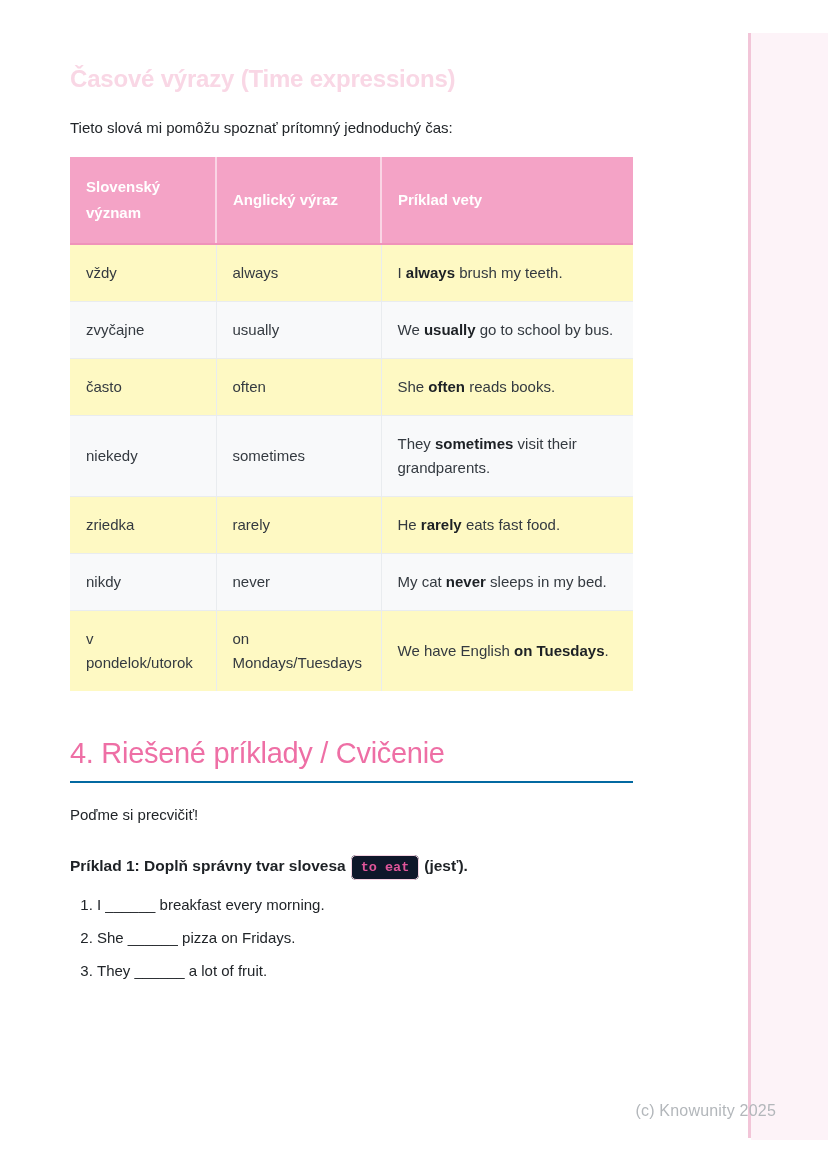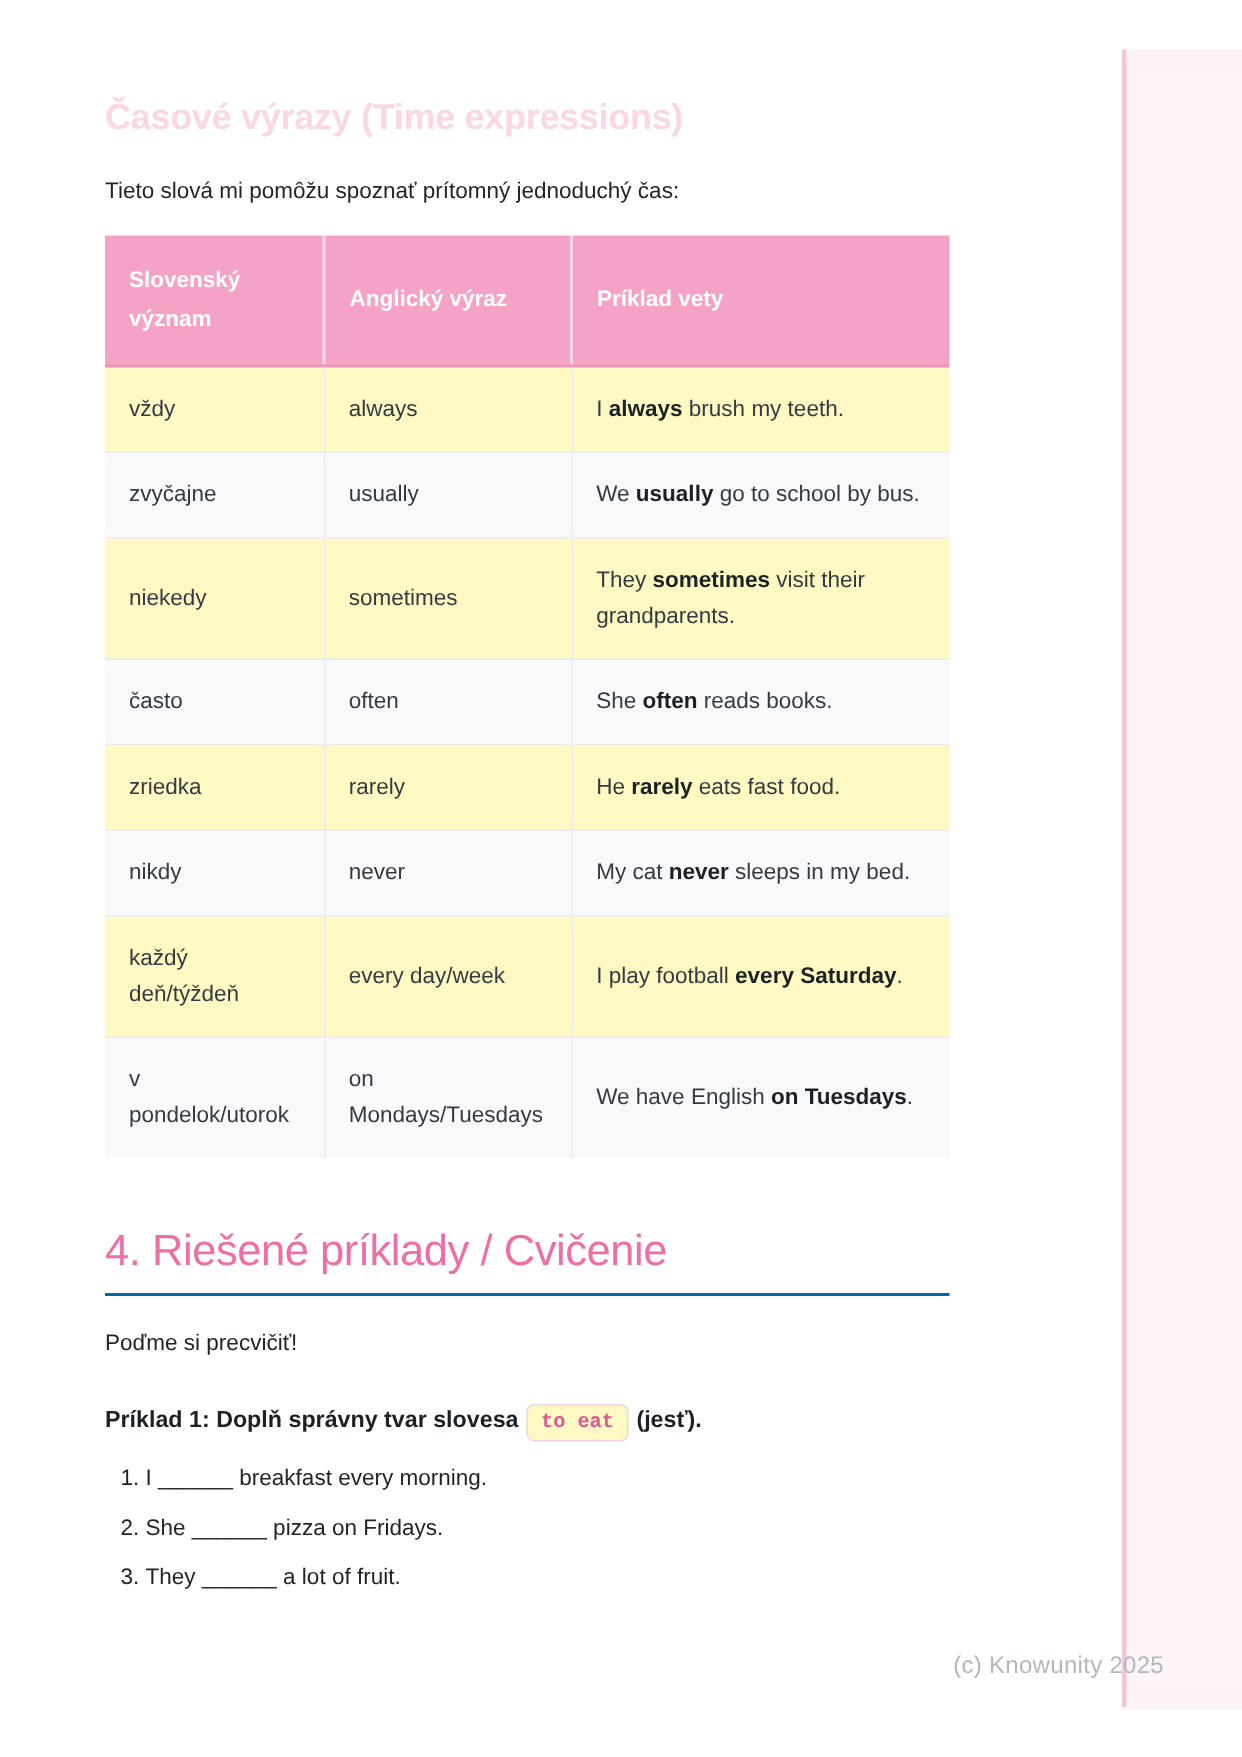--- a/index.html
+++ b/index.html
@@ -58,21 +58,21 @@
     color:#ee6fa5; letter-spacing:-0.3px;
     padding-bottom:10px;
     border-bottom:2px solid #0369a1;
   }
   p.lead { margin-top:20px; font-size:15px; line-height:24px; }
   p.example-title { margin-top:24px; font-size:15.5px; line-height:30px; }
   code.chip {
     font-family:"Liberation Mono","DejaVu Sans Mono",monospace;
     font-size:13.5px; font-weight:700;
     color:#e0559a;
-    background:#fef9c3;
+    background:#0f172a;
     border:1px solid #f5d3e2;
     border-radius:5px;
     padding:4px 9px;
     margin:0 5px;
     white-space:nowrap;
   }
   ol.exercise { margin-top:10px; padding-left:27px; font-size:15px; line-height:24px; color:#212529; }
   ol.exercise li { margin-bottom:9px; }
 
   .side-panel {
@@ -128,63 +128,53 @@
         <td>
             <span class="cell-line">zvyčajne</span>
           </td>
         <td>
             <span class="cell-line">usually</span>
           </td>
         <td><span>We </span><strong>usually</strong><span> go to school by bus.</span></td>
       </tr>
       <tr>
         <td>
+            <span class="cell-line">často</span>
+          </td>
+        <td>
+            <span class="cell-line">often</span>
+          </td>
+        <td><span>She </span><strong>often</strong><span> reads books.</span></td>
+      </tr>
+      <tr>
+        <td>
             <span class="cell-line">niekedy</span>
           </td>
         <td>
             <span class="cell-line">sometimes</span>
           </td>
         <td><span>They </span><strong>sometimes</strong><span> visit their grandparents.</span></td>
       </tr>
       <tr>
         <td>
-            <span class="cell-line">často</span>
-          </td>
-        <td>
-            <span class="cell-line">often</span>
-          </td>
-        <td><span>She </span><strong>often</strong><span> reads books.</span></td>
-      </tr>
-      <tr>
-        <td>
             <span class="cell-line">zriedka</span>
           </td>
         <td>
             <span class="cell-line">rarely</span>
           </td>
         <td><span>He </span><strong>rarely</strong><span> eats fast food.</span></td>
       </tr>
       <tr>
         <td>
             <span class="cell-line">nikdy</span>
           </td>
         <td>
             <span class="cell-line">never</span>
           </td>
         <td><span>My cat </span><strong>never</strong><span> sleeps in my bed.</span></td>
-      </tr>
-      <tr>
-        <td>
-            <span class="cell-line">každý</span>
-            <span class="cell-line">deň/týždeň</span>
-          </td>
-        <td>
-            <span class="cell-line">every day/week</span>
-          </td>
-        <td><span>I play football </span><strong>every Saturday</strong><span>.</span></td>
       </tr>
       <tr>
         <td>
             <span class="cell-line">v</span>
             <span class="cell-line">pondelok/utorok</span>
           </td>
         <td>
             <span class="cell-line">on</span>
             <span class="cell-line">Mondays/Tuesdays</span>
           </td>

